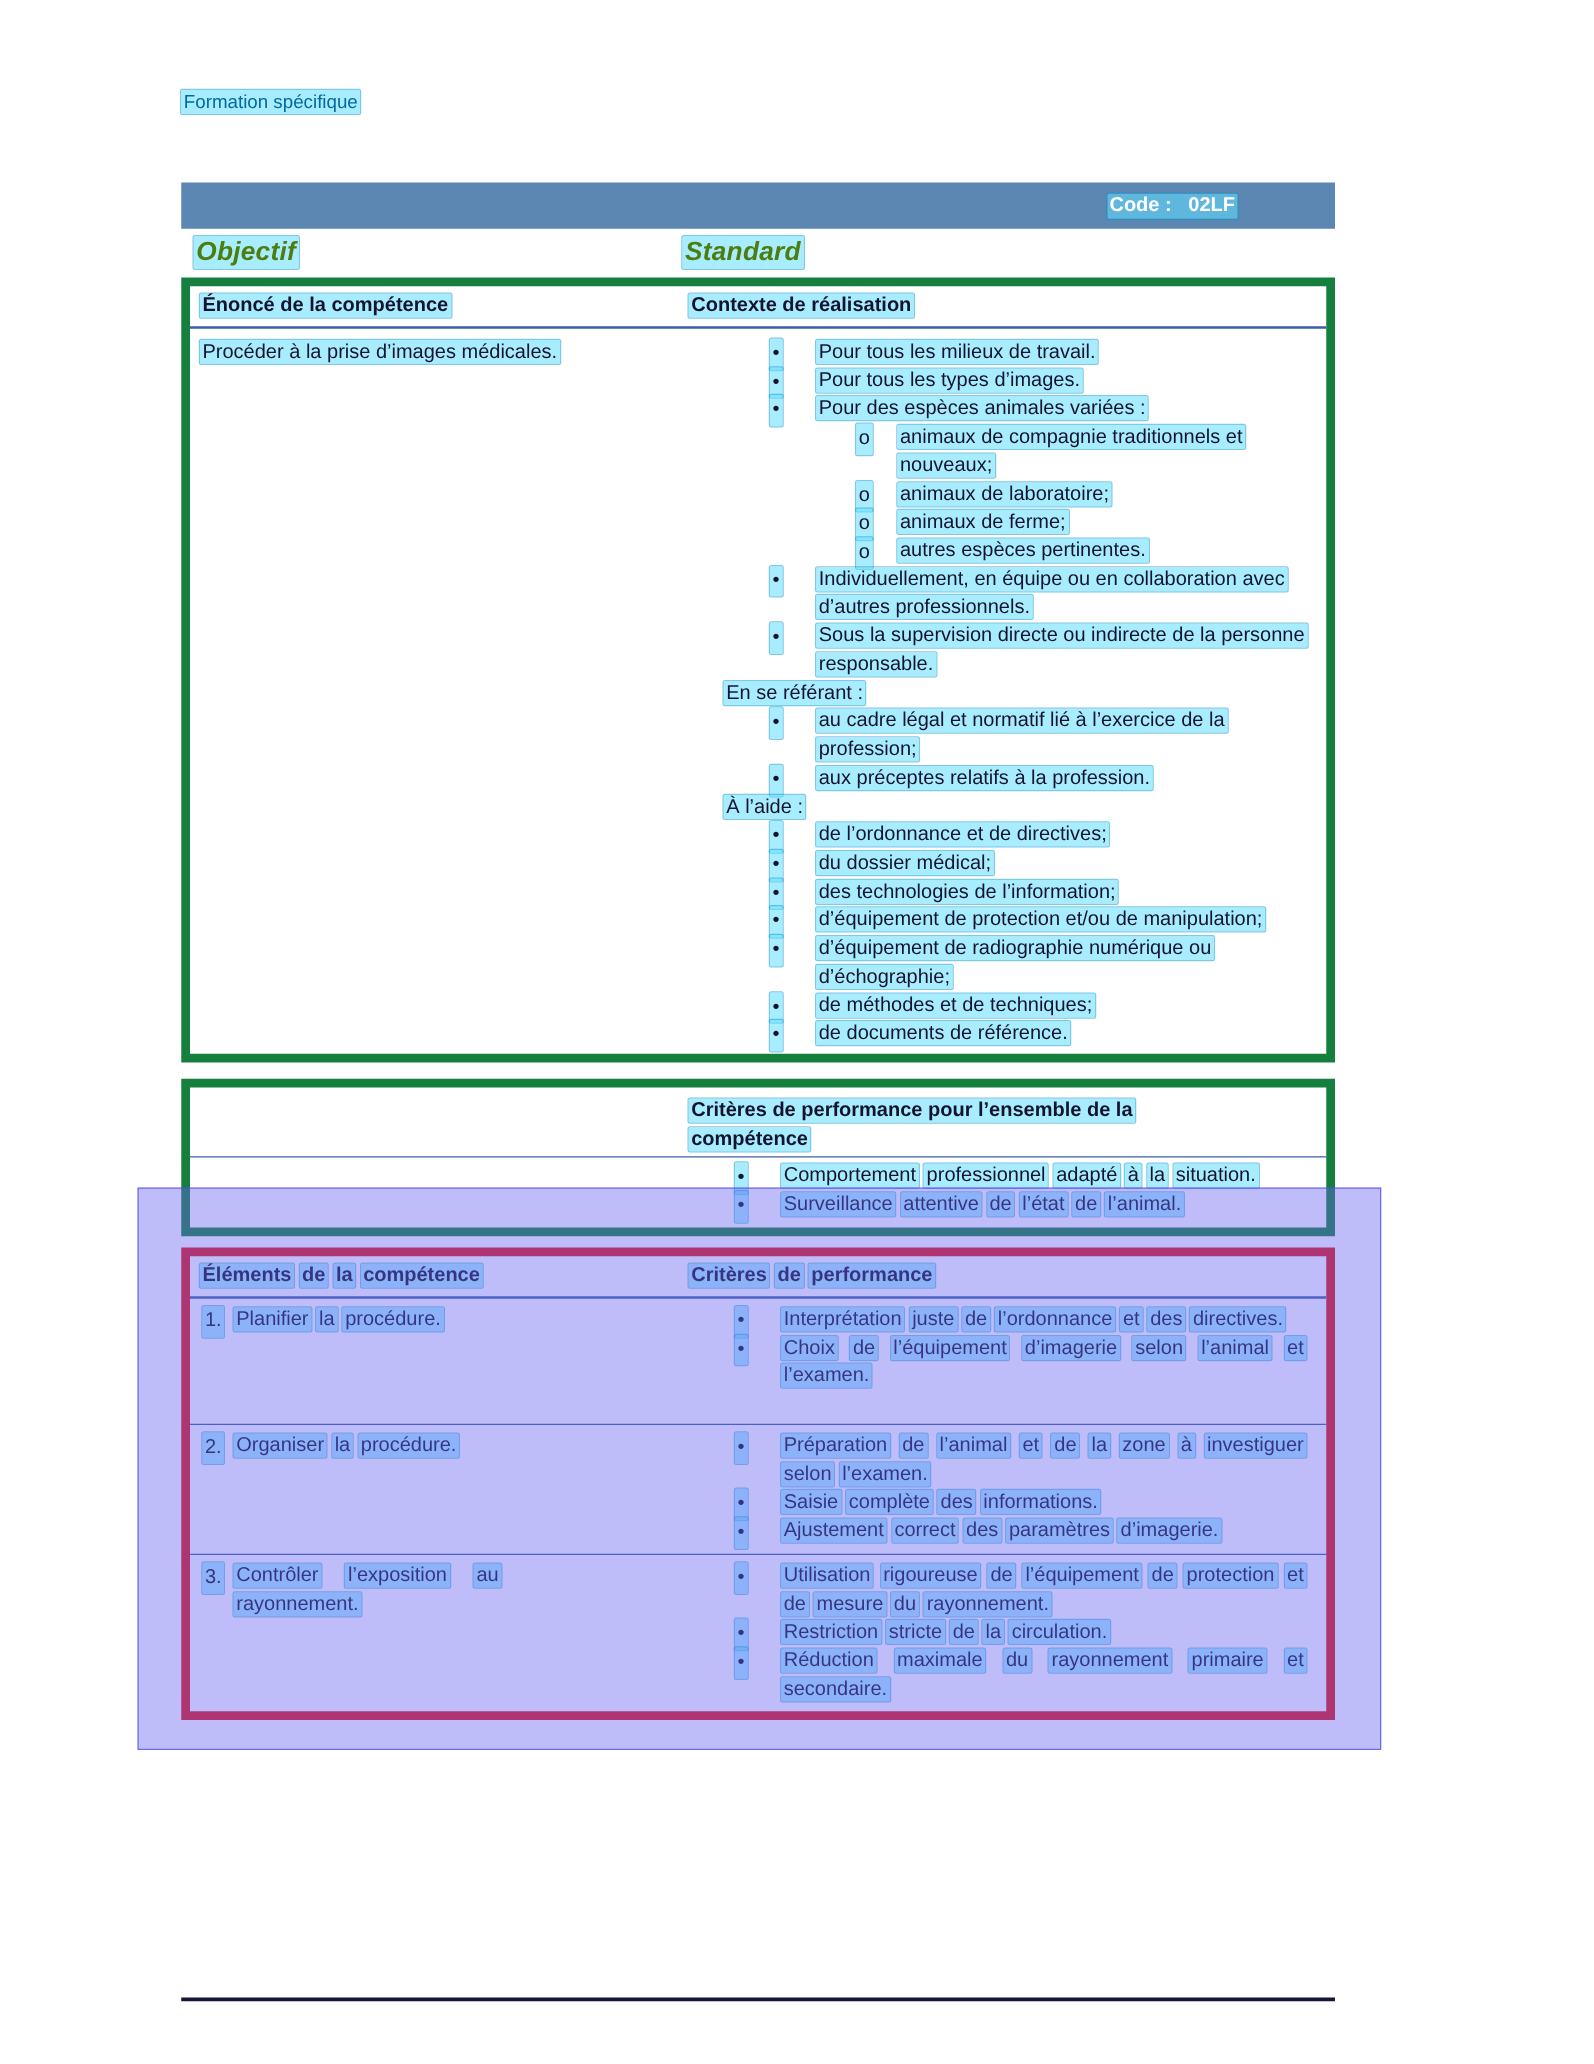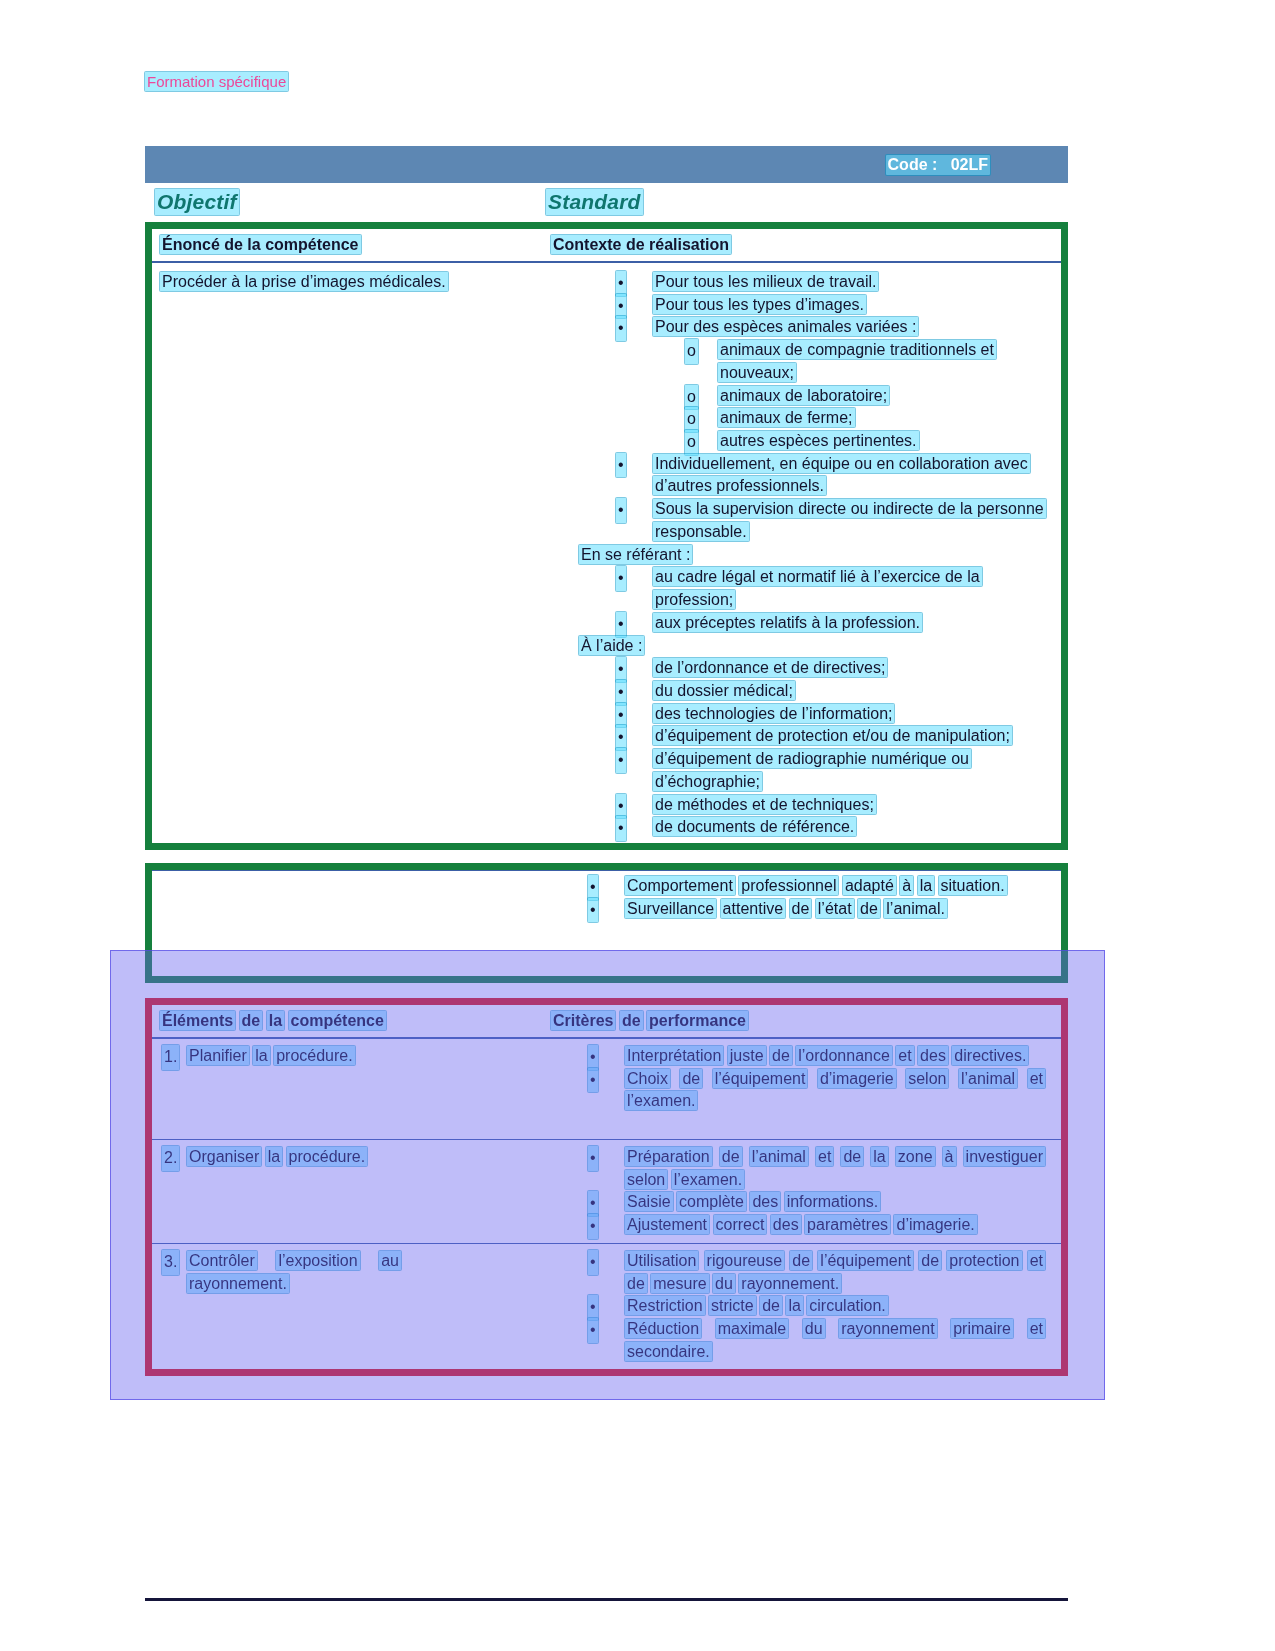--- a/index.html
+++ b/index.html
@@ -18,37 +18,37 @@
     background:rgba(96,222,255,0.55);
     box-shadow:0 0 0 1px rgba(0,150,200,0.5);
     -webkit-box-decoration-break:clone;
     box-decoration-break:clone;
     padding:1px 2px;
     border-radius:1px;
   }
 
   .top-label {
     position:absolute; left:145px; top:72px;
-    font-size:15px; color:#ec4899;
+    font-size:15px; color:#0369a1;
   }
 
   .header-bar {
     position:absolute; left:145px; top:146px; width:923px; height:37px;
     background:#5d87b3;
     display:flex; align-items:center; justify-content:flex-end;
     padding-right:78px;
     text-align:center;
   }
   .code { color:#ffffff; font-weight:600; white-space:pre; font-size:16px; }
 
   .heads { position:absolute; left:145px; top:189px; width:923px; height:32px; }
   .obj, .std {
     position:absolute; top:0;
     font-size:21px; font-weight:bold; font-style:italic;
-    color:#0f766e; letter-spacing:.2px;
+    color:#4d7c0f; letter-spacing:.2px;
   }
   .obj { left:10px; }
   .std { left:401px; }
 
   .table { position:absolute; left:145px; width:923px; border:7px solid #15803d; background:#fff; }
   .t1 { top:222px; height:628px; }
   .t2 { top:863px; min-height:120px; }
   .t3 { top:998px; border-color:#e01818; }
 
   .thead-row { display:flex; padding:7px 0; border-bottom:2px solid #3c5fa6; font-weight:bold; }
@@ -146,20 +146,23 @@
           <div class="li lvl1"><span class="bullet hl">•</span><span class="hl">des technologies de l’information;</span></div>
           <div class="li lvl1"><span class="bullet hl">•</span><span class="hl">d’équipement de protection et/ou de manipulation;</span></div>
           <div class="li lvl1"><span class="bullet hl">•</span><span class="hl">d’équipement de radiographie numérique ou d’échographie;</span></div>
           <div class="li lvl1"><span class="bullet hl">•</span><span class="hl">de méthodes et de techniques;</span></div>
           <div class="li lvl1"><span class="bullet hl">•</span><span class="hl">de documents de référence.</span></div>
         </div>
     </div>
   </div>
 
   <div class="table t2">
+    <div class="t2-headwrap">
+      <span class="hl">Critères de performance pour l’ensemble de la compétence</span>
+    </div>
     <div class="t2-sep"></div>
     <div class="t2-items">
         <div class="li"><span class="bullet hl">•</span><span class="txt"><span class="hl">Comportement</span> <span class="hl">professionnel</span> <span class="hl">adapté</span> <span class="hl">à</span> <span class="hl">la</span> <span class="hl">situation.</span></span></div>
         <div class="li"><span class="bullet hl">•</span><span class="txt"><span class="hl">Surveillance</span> <span class="hl">attentive</span> <span class="hl">de</span> <span class="hl">l’état</span> <span class="hl">de</span> <span class="hl">l’animal.</span></span></div>
       </div>
   </div>
 
   <div class="table t3">
     <div class="thead-row">
       <div class="c1"><span class="hl">Éléments</span> <span class="hl">de</span> <span class="hl">la</span> <span class="hl">compétence</span></div>

